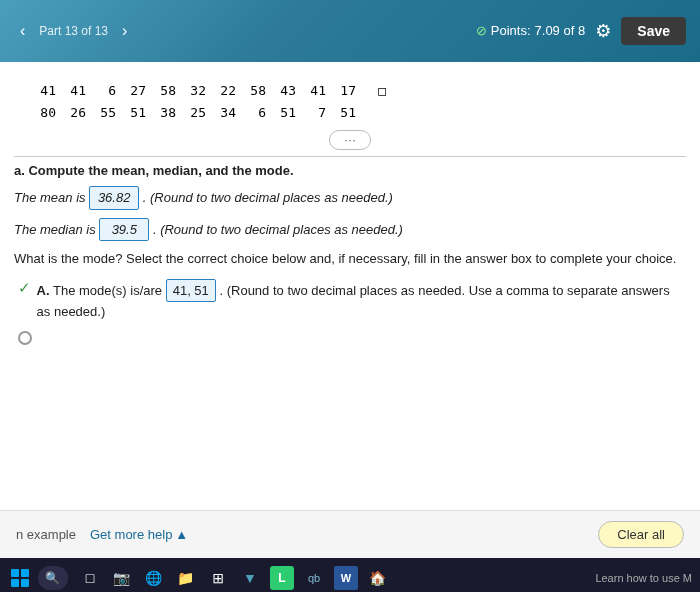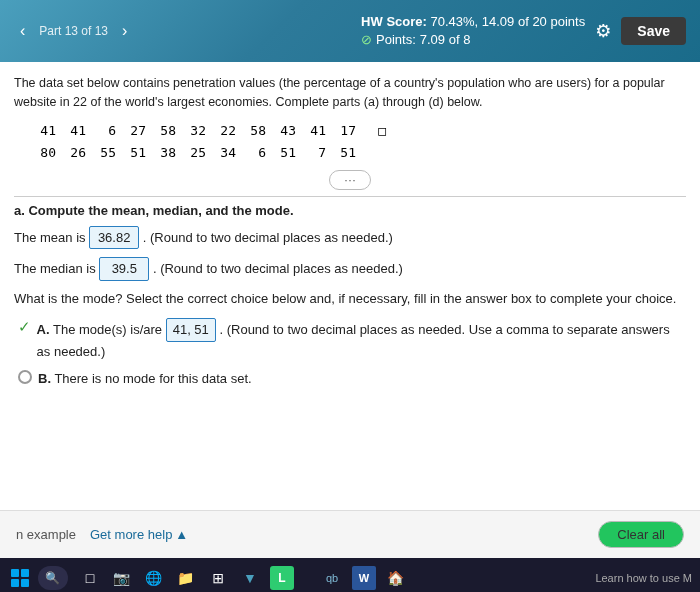--- a/index.html
+++ b/index.html
@@ -137,20 +137,21 @@
     }
     .part-label span {
       font-weight: bold;
     }
 
     .answer-line {
       font-size: 13px;
       color: #222;
       margin-bottom: 8px;
       line-height: 1.5;
+      font-style: italic;
     }
 
     .answer-box {
       display: inline-block;
       border: 1px solid #2a7fc1;
       background: #e8f4fb;
       padding: 1px 6px;
       min-width: 50px;
       text-align: center;
       color: #222;
@@ -238,21 +239,21 @@
       display: flex;
       align-items: center;
       gap: 3px;
     }
     .bottom-right {
       display: flex;
       align-items: center;
       gap: 10px;
     }
     .clear-all-btn {
-      background: #22c55e;
+      background: #fef9c3;
       border: 1px solid #bbb;
       border-radius: 20px;
       padding: 5px 18px;
       font-size: 13px;
       cursor: pointer;
       color: #333;
       text-align: center;
     }
     .check-answer-btn {
       background: #e8472a;
@@ -339,34 +340,32 @@
 <div class="header">
   <div class="header-left">
     <span class="nav-arrow">‹</span>
     <div class="question-info">
       <div class="question-sub">Part 13 of 13</div>
     </div>
     <span class="nav-arrow">›</span>
   </div>
   <div class="header-right">
     <div class="hw-score">
-      <div><strong>HW Score:</strong> <span>70.43%, 14.09 of 20 points</span></div>
       <div class="points-line">
         <span class="points-icon">⊘</span>
         <span>Points:</span>
         <span>7.09 of 8</span>
       </div>
     </div>
     <span class="gear-icon">⚙</span>
     <button class="save-btn">Save</button>
   </div>
 </div>
 
 <div class="main-content">
-  <p class="problem-text">The data set below contains penetration values (the percentage of a country's population who are users) for a popular website in 22 of the world's largest economies. Complete parts (a) through (d) below.</p>
 
   <div class="data-table">
     <div class="data-row">
       <span class="data-num">41</span>
       <span class="data-num">41</span>
       <span class="data-num">6</span>
       <span class="data-num">27</span>
       <span class="data-num">58</span>
       <span class="data-num">32</span>
       <span class="data-num">22</span>
@@ -422,24 +421,20 @@
       <span class="choice-text">
         <span class="choice-label">A.</span>
         <span>The mode(s) is/are</span>
         <span class="choice-answer-box">41, 51</span>
         <span>. (Round to two decimal places as needed. Use a comma to separate answers as needed.)</span>
       </span>
     </div>
 
     <div class="choice-item">
       <div class="radio-check"></div>
-      <span class="choice-text">
-        <span class="choice-label">B.</span>
-        <span>There is no mode for this data set.</span>
-      </span>
     </div>
   </div>
 </div>
 
 <div class="bottom-bar">
   <div class="bottom-left">
     <span class="example-text">n example</span>
     <span class="help-link">
       <span>Get more help</span>
       <span>▲</span>
@@ -459,20 +454,20 @@
   </div>
   <div class="taskbar-search">🔍</div>
   <div class="taskbar-icons">
     <span class="taskbar-icon">□</span>
     <span class="taskbar-icon">📷</span>
     <span class="taskbar-icon">🌐</span>
     <span class="taskbar-icon">📁</span>
     <span class="taskbar-icon">⊞</span>
     <span class="taskbar-icon" style="color:#4a9fbd;">▼</span>
     <span class="taskbar-icon" style="background:#2ecc71; border-radius:3px; font-weight:bold; font-size:12px;">L</span>
-    <span class="taskbar-icon" style="color:#7eb8d4; font-size:11px;margin-left:18px;">qb</span>
+    <span class="taskbar-icon" style="color:#7eb8d4; font-size:11px;">qb</span>
     <span class="taskbar-icon" style="background:#2a5599; border-radius:2px; font-size:11px; font-weight:bold;">W</span>
     <span class="taskbar-icon">🏠</span>
   </div>
   <div class="taskbar-right">
     <span class="taskbar-sys-icon" style="color:#aaa; font-size:11px;">Learn how to use M</span>
   </div>
 </div>
 
 </body></html>

